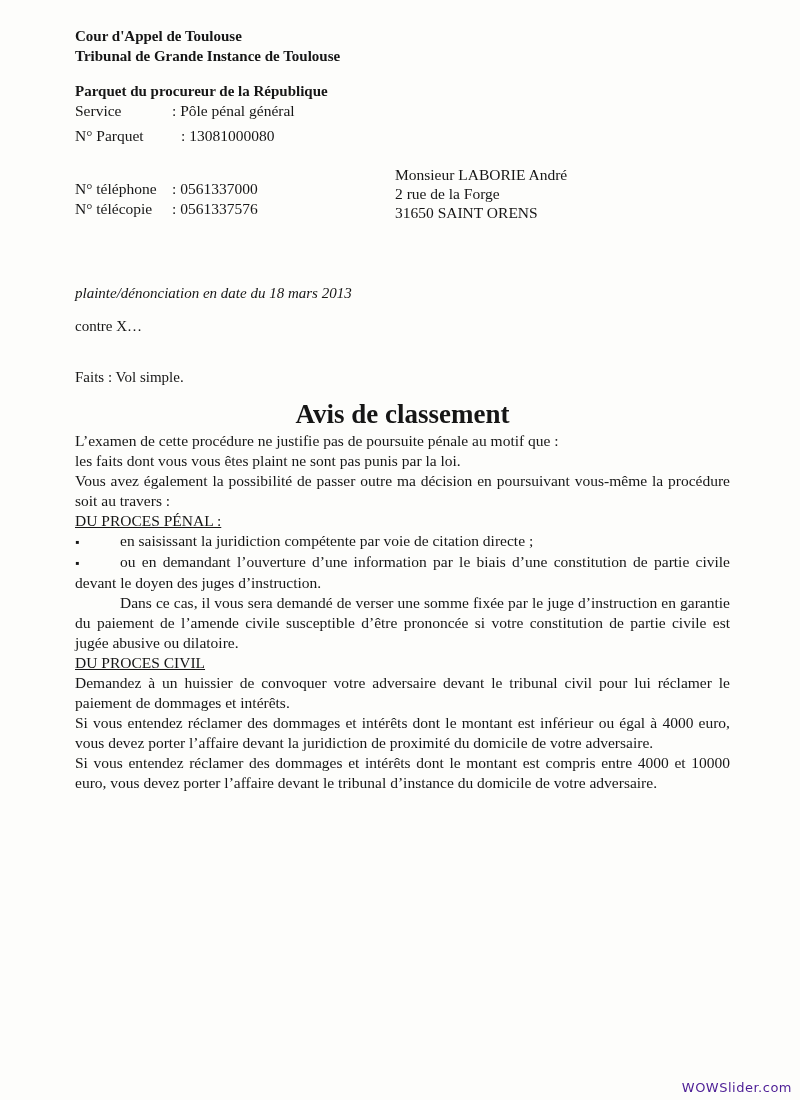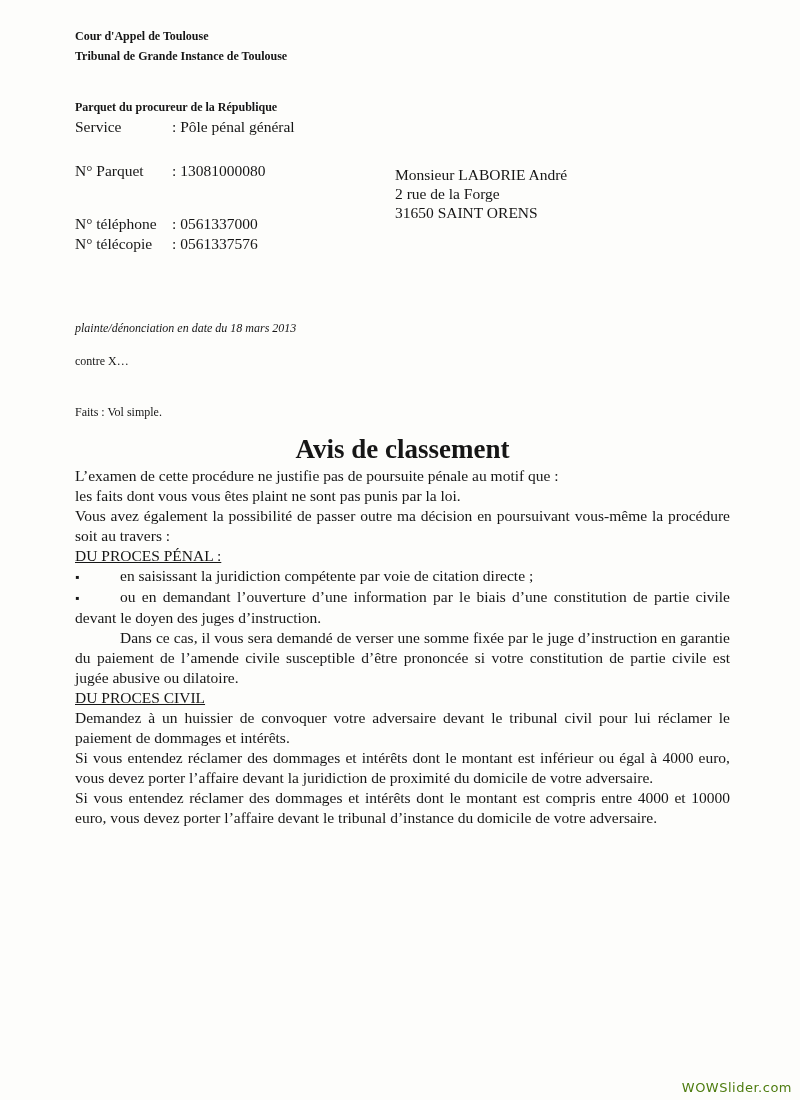--- a/index.html
+++ b/index.html
@@ -14,36 +14,36 @@
     overflow: hidden;
     box-sizing: border-box;
   }
   .content {
     position: absolute;
     top: 26px;
     left: 75px;
     right: 70px;
   }
   .line {
-    font-size: 12px;
+    font-size: 15px;
     line-height: 20px;
   }
   .bold { font-weight: bold; }
   .field-row { display: flex; font-size: 15.5px; line-height: 20px; }
   .field-label { width: 97px; flex: 0 0 97px; }
   .field-value { white-space: pre; }
   .recipient {
     position: absolute;
     left: 320px; 
     top: 139px;
     font-size: 15.5px;
     line-height: 19px;
   }
-  .gap-office { margin-top: 31px; }
-  .gap-parquet { margin-top: 24px; }
+  .gap-office { margin-top: 15px; }
+  .gap-parquet { margin-top: 5px; gap: 9px; }
   .gap-phone { margin-top: 33px; }
   .gap-complaint { margin-top: 64px; font-style: italic; }
   .gap-against { margin-top: 13px; }
   .gap-facts { margin-top: 31px; }
   .doc-title {
     margin-top: 10px;
     text-align: center;
     font-weight: bold;
     font-size: 27px;
     line-height: 34px;
@@ -76,21 +76,21 @@
     width: 45px;
     font-size: 12px;
     vertical-align: baseline;
   }
   .watermark {
     position: absolute;
     right: 8px;
     bottom: 5px;
     font-family: "DejaVu Sans", sans-serif;
     font-size: 13px;
-    color: #4d7c0f;
+    color: #4c1d95;
     letter-spacing: 0.5px;
     margin-top: 28px;
   }
 </style>
 </head>
 <body>
 
 <div class="page">
   <div class="content">
 

